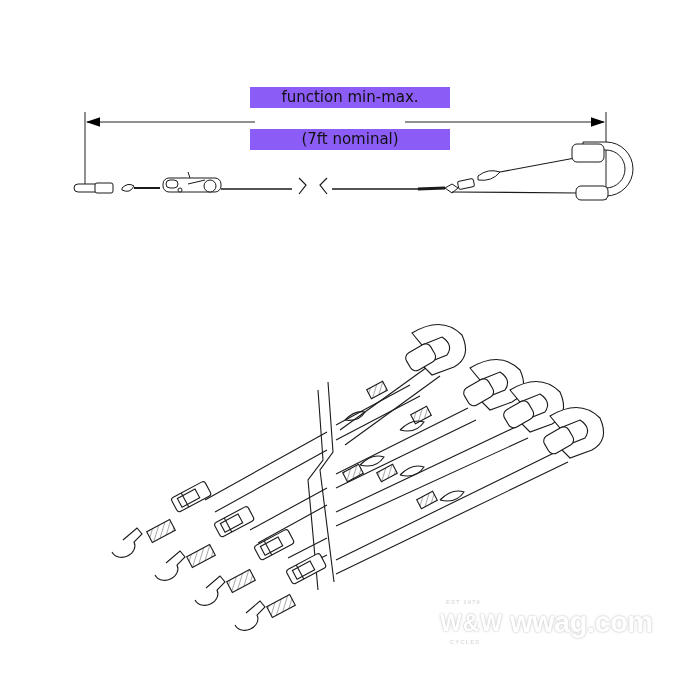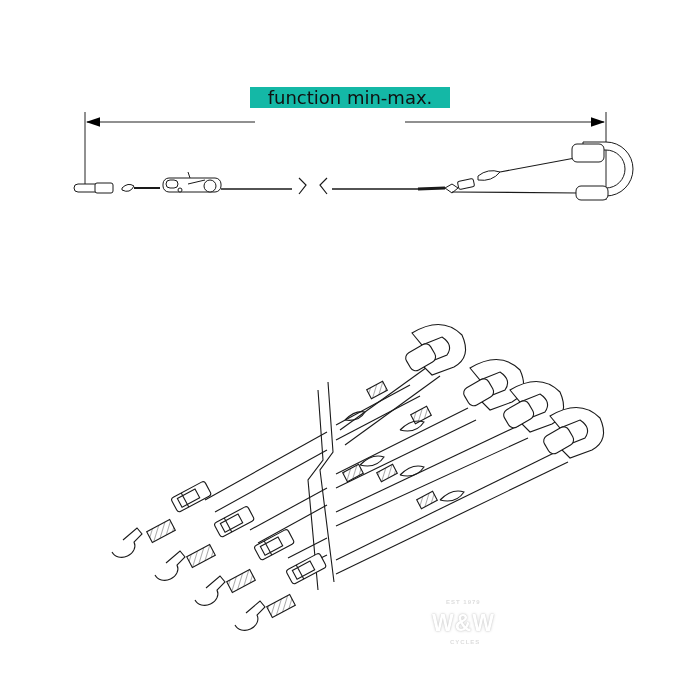--- a/index.html
+++ b/index.html
@@ -1,23 +1,23 @@
 <!DOCTYPE html>
 <html><head>
 <meta charset="utf-8">
 <style>
   html, body { margin:0; padding:0; background:#ffffff; }
   #stage { position:relative; width:700px; height:700px; background:#ffffff; overflow:hidden; font-family:"DejaVu Sans", sans-serif; }
-  .dim-label { position:absolute; left:250px; width:200px; text-align:center; color:#111; font-size:18px; line-height:21px; background:#14b8a6; }
+  .dim-label { position:absolute; left:250px; width:200px; text-align:center; color:#111; font-size:15px; line-height:21px; background:#8b5cf6; }
   #lbl1 { top:87px; }
   #lbl2 { top:108px; }
   #lbl3 { top:129px; }
   svg { position:absolute; left:0; top:0; }
   #watermark { position:absolute; left:432px; top:606px; width:230px; height:40px; color:#fff; font-family:"Liberation Sans", sans-serif; font-weight:bold; }
-  #wm-logo { position:absolute; left:0; top:4px; font-size:23px; letter-spacing:1px; text-shadow:0 0 3px #ccc, 0 0 1px #bbb; }
+  #wm-logo { position:absolute; left:8px; top:4px; font-size:23px; letter-spacing:1px; text-shadow:0 0 3px #ccc, 0 0 1px #bbb; }
   #wm-site { position:absolute; left:78px; top:0; font-size:29px; letter-spacing:-0.5px; text-shadow:0 0 3px #ccc, 0 0 1px #bbb; }
   #wm-est { position:absolute; left:14px; top:-7px; font-size:6px; color:#ddd; letter-spacing:1px; }
   #wm-sub { position:absolute; left:18px; top:33px; font-size:6px; color:#ddd; letter-spacing:1px; }
 </style>
 </head>
 <body>
 
 <div id="stage">
 
   <svg width="700" height="700" viewBox="0 0 700 700">
@@ -168,19 +168,21 @@
       <g>
         <path d="M112,552 a12,10 -20 1 0 22,-10 l8,-8 l-5,-6 l-14,12"></path>
         <path d="M155,575 a12,10 -20 1 0 22,-10 l8,-8 l-5,-6 l-14,12"></path>
         <path d="M195,600 a12,10 -20 1 0 22,-10 l8,-8 l-5,-6 l-14,12"></path>
         <path d="M235,625 a12,10 -20 1 0 22,-10 l8,-8 l-5,-6 l-14,12"></path>
       </g>
     </g>
   </svg>
 
   <div id="lbl1" class="dim-label">function min-max.</div>
+  <div id="lbl3" class="dim-label">(7ft nominal)</div>
 
   <div id="watermark">
     <span id="wm-est">EST 1979</span>
     <span id="wm-logo">W&amp;W</span>
+    <span id="wm-site">wwag.com</span>
     <span id="wm-sub">CYCLES</span>
   </div>
 </div>
 
 </body></html>

